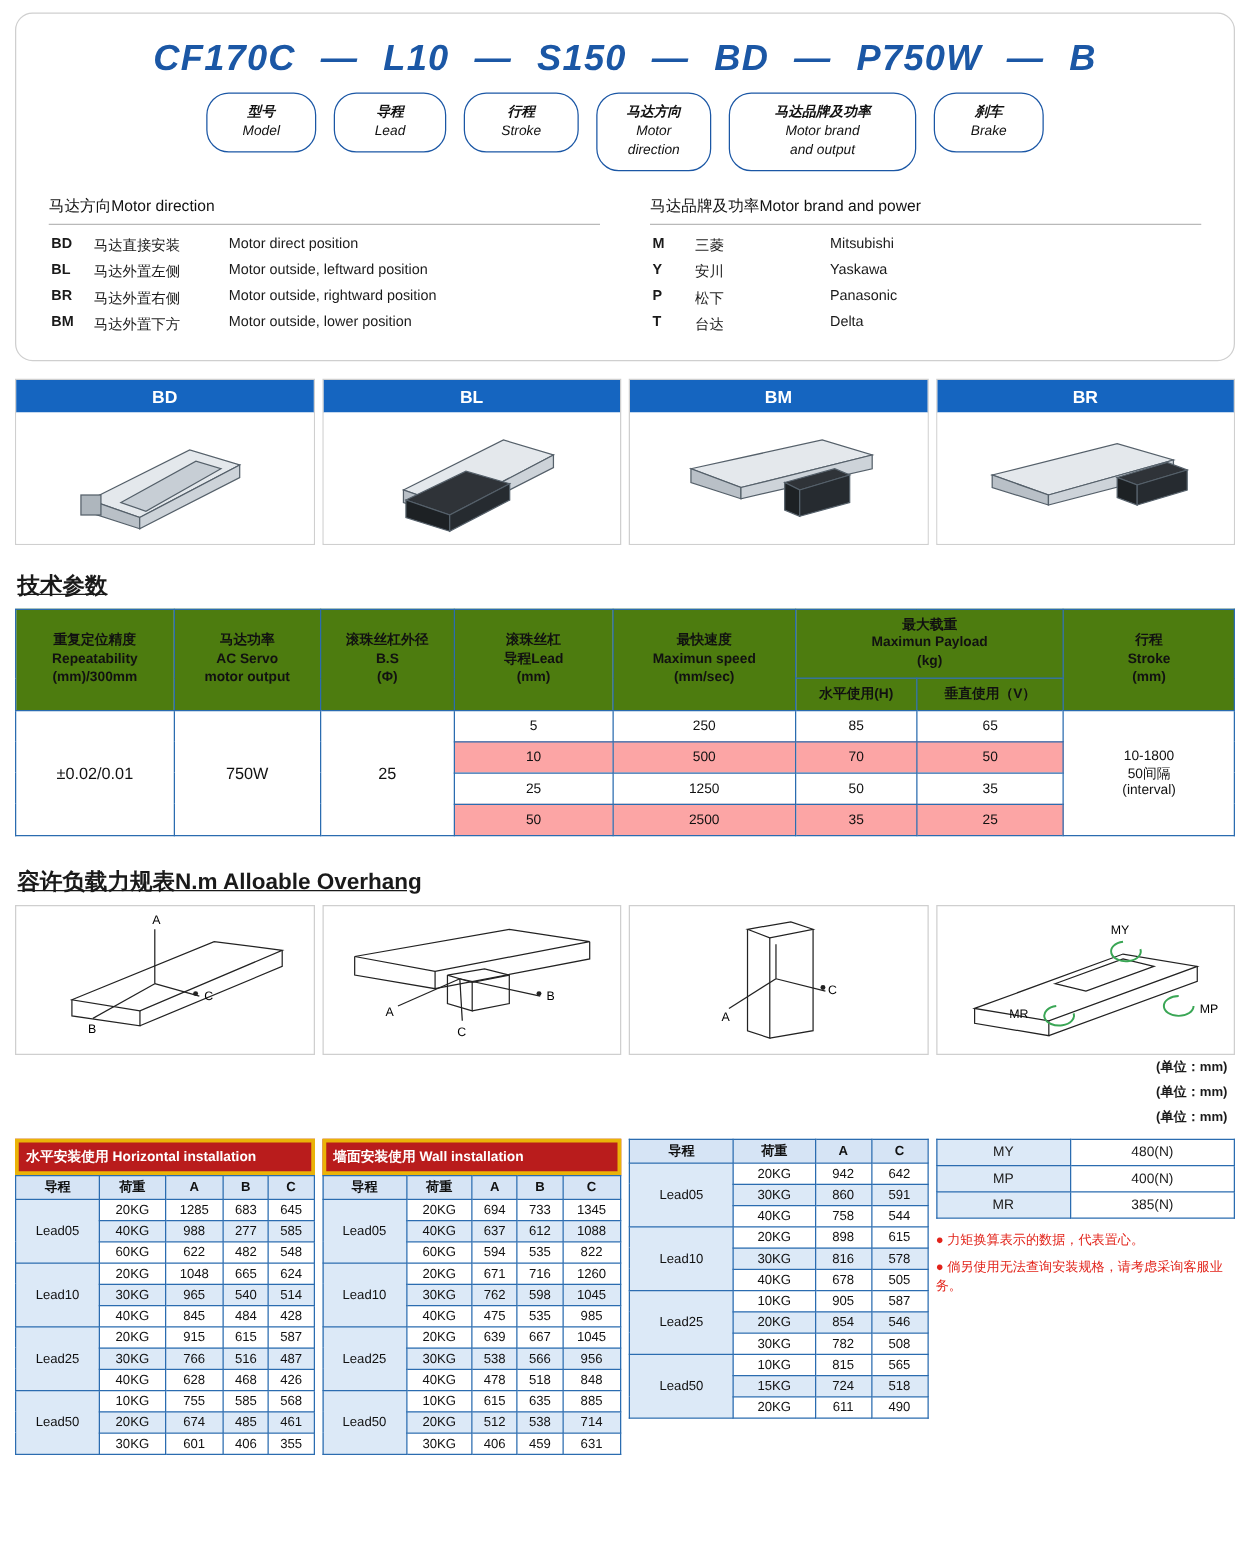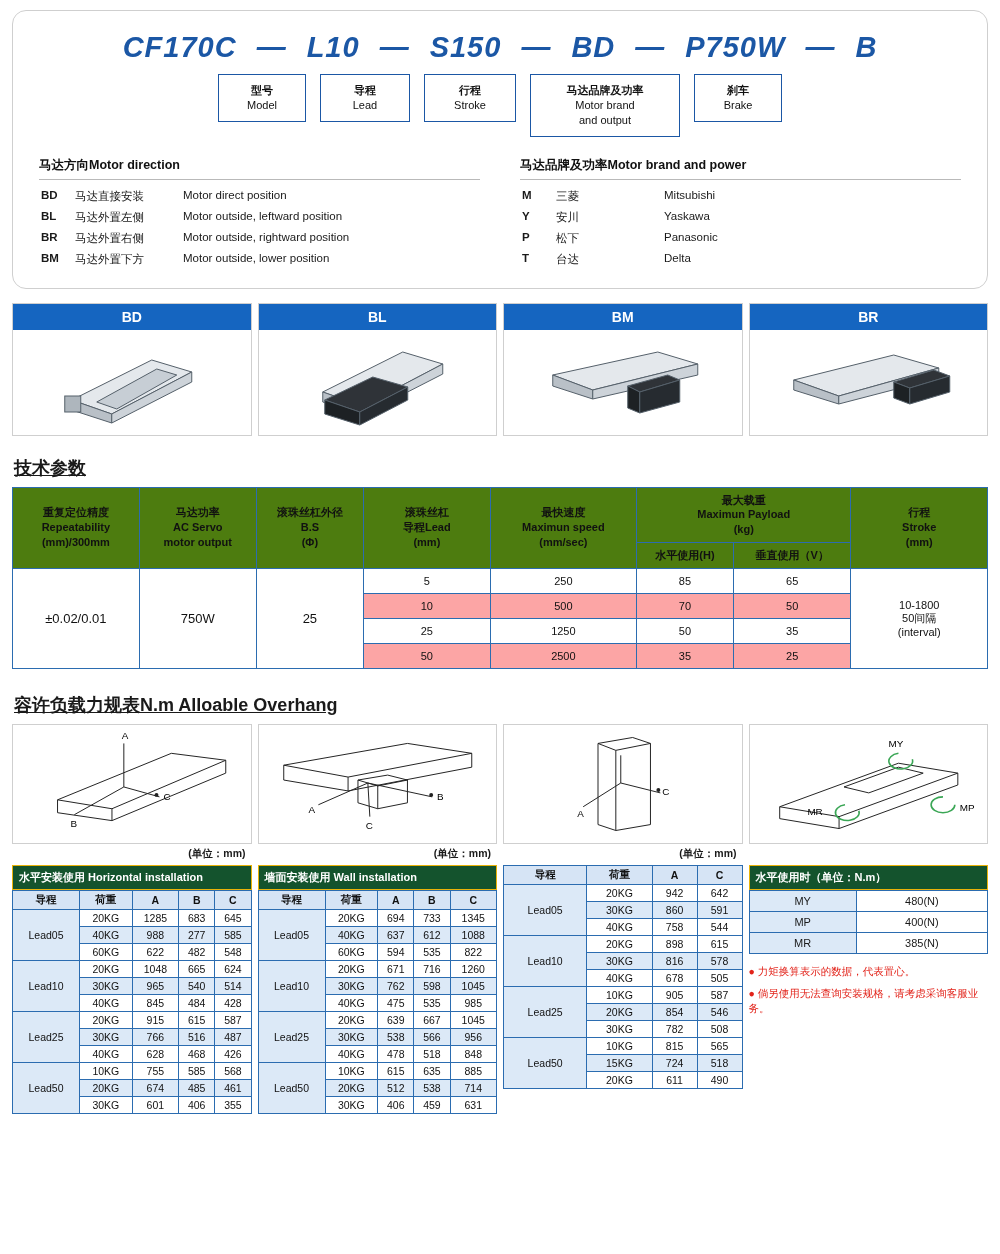--- a/index.html
+++ b/index.html
@@ -22,38 +22,38 @@
   .code-line {
     display:flex; align-items:center; justify-content:center;
     gap:0; font-size:29px; font-weight:bold; color:#1b57a5;
     letter-spacing:1px; margin:6px 0 10px 0;font-style:italic;
   }
   .code-line span { padding:0 10px; }
   .code-dash { color:#1b57a5; font-weight:bold; }
 
   .boxrow { display:flex; justify-content:center; gap:14px; align-items:flex-start; }
   .cbox {
-    border:1px solid #1b57a5; border-radius:0;
+    border:1px solid #1b57a5; border-radius:18px;
     min-width:86px; padding:8px 10px; text-align:center;
-    font-size:11px; line-height:1.35; color:#111;
+    font-size:11px; line-height:1.35; color:#111;font-style:italic;
   }
   .cbox .cn { font-weight:bold; font-size:11px; }
   .cbox .en { font-size:11px; }
   .cbox.w1 { width:88px; }
   .cbox.w2 { width:90px; }
   .cbox.w3 { width:92px; }
   .cbox.w4 { width:92px; }
   .cbox.w5 { width:150px; }
   .cbox.w6 { width:88px; }
 
   
   .legends { display:flex; margin-top:20px; padding:0 10px; gap:40px; }
   .legend { flex:1; }
   .legend h4 {
-    margin:0 0 4px 0; font-size:12.5px; font-weight:bold; color:#111;
+    margin:0 0 4px 0; font-size:12.5px; font-weight:normal; color:#111;
     border-bottom:1px solid #b9b9b9; padding-bottom:5px;
   }
   .legend table { border-collapse:collapse; width:100%; margin-top:6px; }
   .legend td { font-size:11.5px; padding:3px 2px; vertical-align:top; }
   .lg-code { width:34px; font-weight:bold; }
   .lg-cn   { width:108px; }
   .lg-en   { }
 
   
   .photos { margin-top:14px; display:flex; gap:6px; }
@@ -72,29 +72,29 @@
   }
   table.tech thead th {
     background:#4d7c0f; font-weight:bold; padding:5px 3px; line-height:1.35;
   }
   table.tech td { padding:5px 3px; }
   table.tech td.lightblue { background:#fca5a5; }
 
   
   .dia-row { display:flex; gap:6px; margin-top:6px; }
   .dia-cell { flex:1; border:1px solid #cfcfcf; height:120px; position:relative; background:#fff; }
-  .unitrow { display:flex; gap:6px; font-size:10.5px; font-weight:bold; margin-top:3px; }
+  .unitrow { display:flex; gap:6px; font-size:10.5px; font-weight:bold; margin-top:3px;flex-direction:column; }
   .unitrow > div { flex:1; text-align:right; padding-right:6px; }
 
   
   .bot-row { display:flex; gap:6px; margin-top:4px; align-items:flex-start; }
   .bot-col { flex:1; }
   .bt-head {
-    background:#14532d; color:#fff; font-size:11px; font-weight:bold;
-    padding:4px 6px; border:1px solid #eab308;
+    background:#b91c1c; color:#fff; font-size:11px; font-weight:bold;
+    padding:4px 6px; border:3px solid #eab308;
   }
   table.bt { width:100%; border-collapse:collapse; }
   table.bt th, table.bt td {
     border:1px solid #2b6cb0; font-size:10.5px; text-align:center; padding:2px 1px; color:#111;
   }
   table.bt th { background:#d6e4f5; font-weight:bold; }
   table.bt td.lead { background:#dce9f7; font-weight:normal; }
   table.bt tr.alt td { background:#dce9f7; }
 
   .bt4 { width:100%; border-collapse:collapse; }
@@ -129,20 +129,25 @@
         <div class="cn">型号</div>
         <div class="en">Model</div>
       </div>
       <div class="cbox w2">
         <div class="cn">导程</div>
         <div class="en">Lead</div>
       </div>
       <div class="cbox w3">
         <div class="cn">行程</div>
         <div class="en">Stroke</div>
+      </div>
+      <div class="cbox w4">
+        <div class="cn">马达方向</div>
+        <div class="en">Motor</div>
+        <div class="en">direction</div>
       </div>
       <div class="cbox w5">
         <div class="cn">马达品牌及功率</div>
         <div class="en">Motor brand</div>
         <div class="en">and output</div>
       </div>
       <div class="cbox w6">
         <div class="cn">刹车</div>
         <div class="en">Brake</div>
       </div>
@@ -695,21 +700,20 @@
         <tr>
           <td>20KG</td>
           <td>611</td>
           <td>490</td>
         </tr>
       </tbody>
         </table>
     </div>
 
     <div class="bot-col">
-      <div class="bt-head">水平使用时（单位：N.m）</div>
       <table class="bt4">
         <tbody>
             <tr>
           <td class="k">MY</td>
           <td>480(N)</td>
         </tr>
         <tr>
           <td class="k">MP</td>
           <td>400(N)</td>
         </tr>

